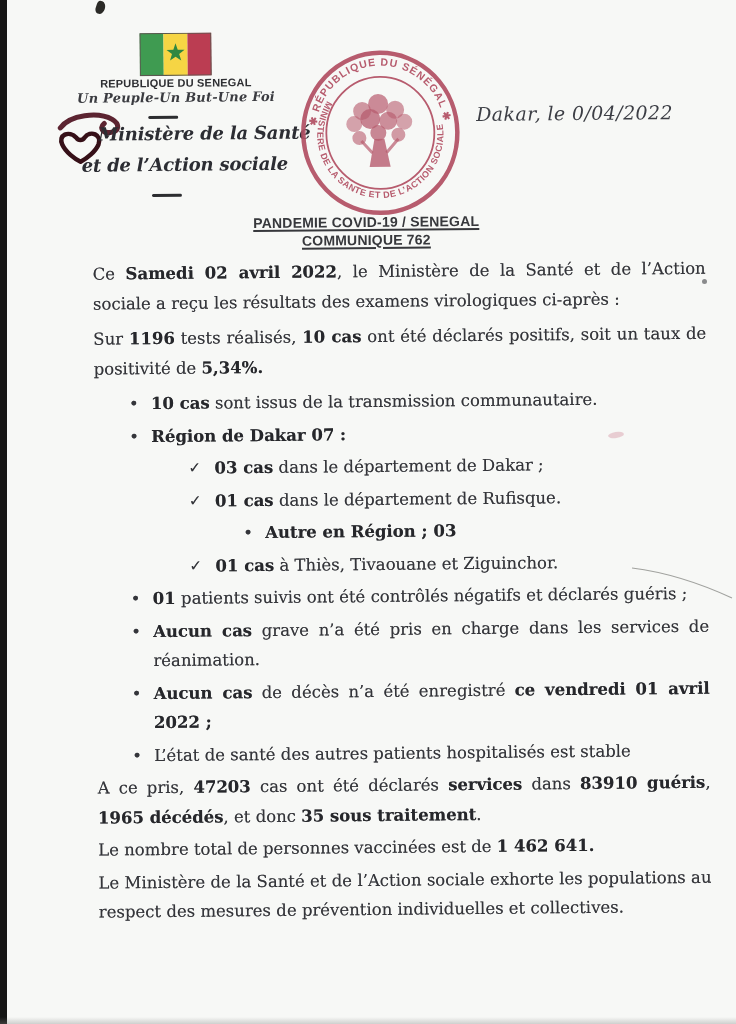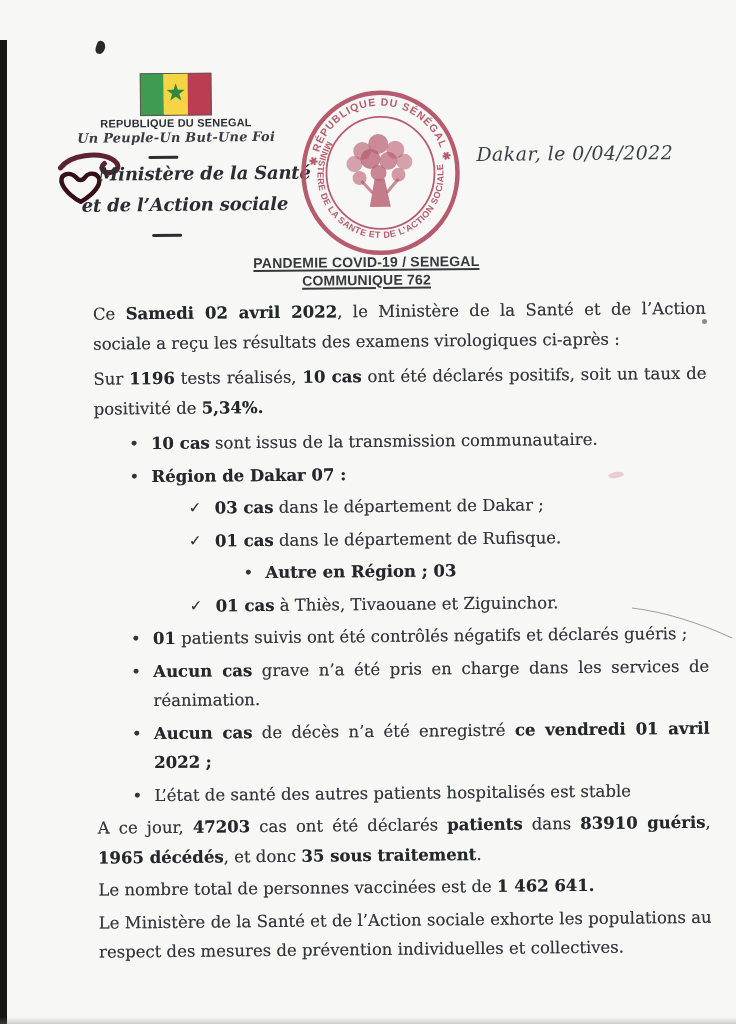--- a/index.html
+++ b/index.html
@@ -1,21 +1,21 @@
 <!DOCTYPE html>
 <html style="--paper: #f7f8f6; --ink: #34353a; --stamp: #b24f63; --stamp-soft: #c4728587; --flag-green: #3f9b51; --flag-yellow: #f6d544; --flag-red: #bb3d52; --star-green: #2f8741; --logo-maroon: #5c2431;"><head>
 <meta charset="utf-8">
 <style>
   html,body{margin:0;padding:0;}
   body{
     width:736px;height:1024px;overflow:hidden;position:relative;
     background:var(--paper,#f7f8f6);
     font-family:"DejaVu Serif","Liberation Serif",serif;
   }
-  .sheet{position:absolute;inset:0;background:var(--paper,#f7f8f6);margin-top:40px;}
+  .sheet{position:absolute;inset:0;background:var(--paper,#f7f8f6);}
   
   .edge-left{position:absolute;left:0;top:0;width:7px;height:1024px;background:#161615;}
   .edge-bottom{position:absolute;left:0;bottom:0;width:736px;height:7px;
     background:linear-gradient(to bottom,rgba(120,122,120,0),rgba(130,132,130,.35));}
   .speck-top{position:absolute;left:96px;top:1px;width:9px;height:13px;background:#2b2a27;
     border-radius:40% 60% 55% 45%;transform:rotate(18deg);}
   .speck-dot{position:absolute;left:702px;top:279px;width:5px;height:5px;background:#6e6f72;border-radius:50%;opacity:.8;}
   .smudge-pink{position:absolute;left:608px;top:432px;width:16px;height:6px;background:#dca9b4;
     border-radius:50%;opacity:.55;transform:rotate(-8deg);}
   .hairline{position:absolute;left:628px;top:546px;width:108px;height:58px;}
@@ -129,21 +129,21 @@
         <div class="item b1"><span class="marker">•</span><span class="bold">10 cas</span><span> sont issus de la transmission communautaire.</span></div>
         <div class="item b1"><span class="marker">•</span><span class="bold">Région de Dakar 07 :</span></div>
         <div class="item chk"><span class="marker">✓</span><span class="bold">03 cas</span><span> dans le département de Dakar ;</span></div>
         <div class="item chk"><span class="marker">✓</span><span class="bold">01 cas</span><span> dans le département de Rufisque.</span></div>
         <div class="item b2"><span class="marker">•</span><span class="bold">Autre en Région ; 03</span></div>
         <div class="item chk"><span class="marker">✓</span><span class="bold">01 cas</span><span> à Thiès, Tivaouane et Ziguinchor.</span></div>
         <div class="item b1"><span class="marker">•</span><span class="bold">01</span><span> patients suivis ont été contrôlés négatifs et déclarés guéris ;</span></div>
         <div class="item b1"><span class="marker">•</span><span class="bold">Aucun cas</span><span> grave n’a été pris en charge dans les services de réanimation.</span></div>
         <div class="item b1"><span class="marker">•</span><span class="bold">Aucun cas</span><span> de décès n’a été enregistré </span><span class="bold">ce vendredi 01 avril 2022 ;</span></div>
         <div class="item b1"><span class="marker">•</span><span>L’état de santé des autres patients hospitalisés est stable</span></div>
-        <div class="item p"><span>A ce jour, </span><span class="bold">47203</span><span> cas ont été déclarés </span><span class="bold">patients</span><span> dans </span><span class="bold">83910 guéris</span><span>, </span><span class="bold">1965 décédés</span><span>, et donc </span><span class="bold">35 sous traitement</span><span>.</span></div>
+        <div class="item p"><span>A ce pris, </span><span class="bold">47203</span><span> cas ont été déclarés </span><span class="bold">services</span><span> dans </span><span class="bold">83910 guéris</span><span>, </span><span class="bold">1965 décédés</span><span>, et donc </span><span class="bold">35 sous traitement</span><span>.</span></div>
         <div class="item p"><span>Le nombre total de personnes vaccinées est de </span><span class="bold">1 462 641.</span></div>
         <div class="item p"><span>Le Ministère de la Santé et de l’Action sociale exhorte les populations au respect des mesures de prévention individuelles et collectives.</span></div>
       </div>
 
   </div>
 
   <div class="edge-left"></div>
   <div class="edge-bottom"></div>
   <div class="speck-top"></div>
   <div class="speck-dot"></div>

